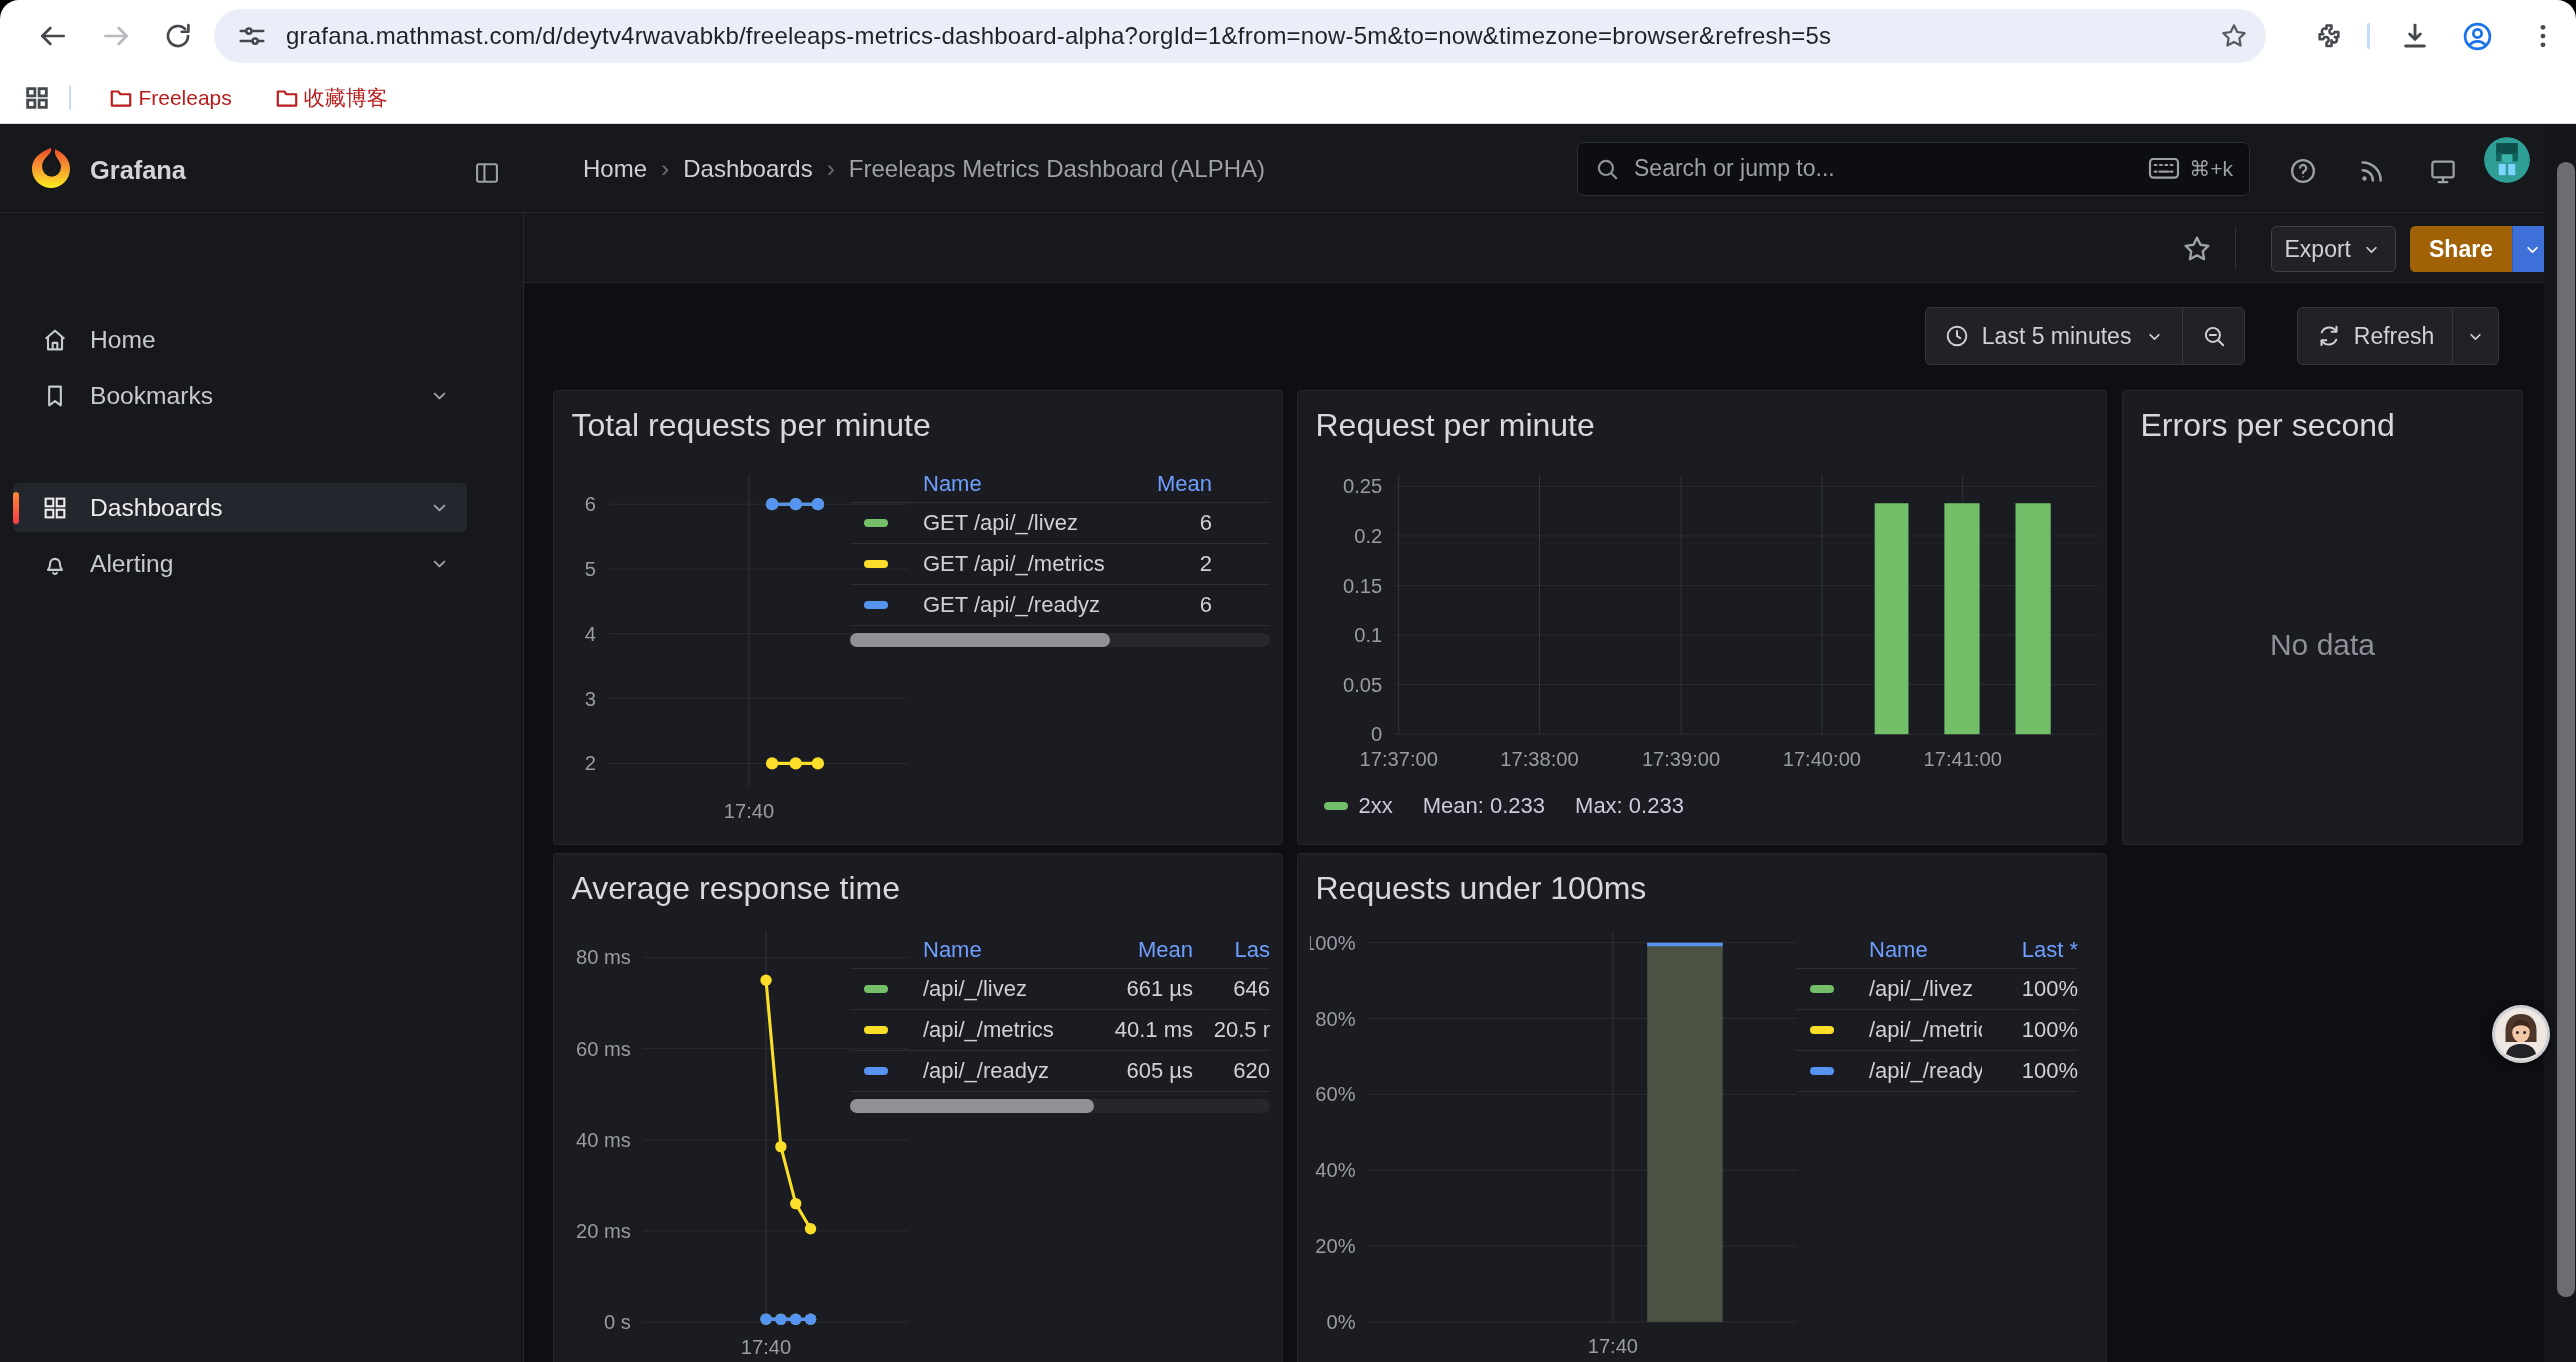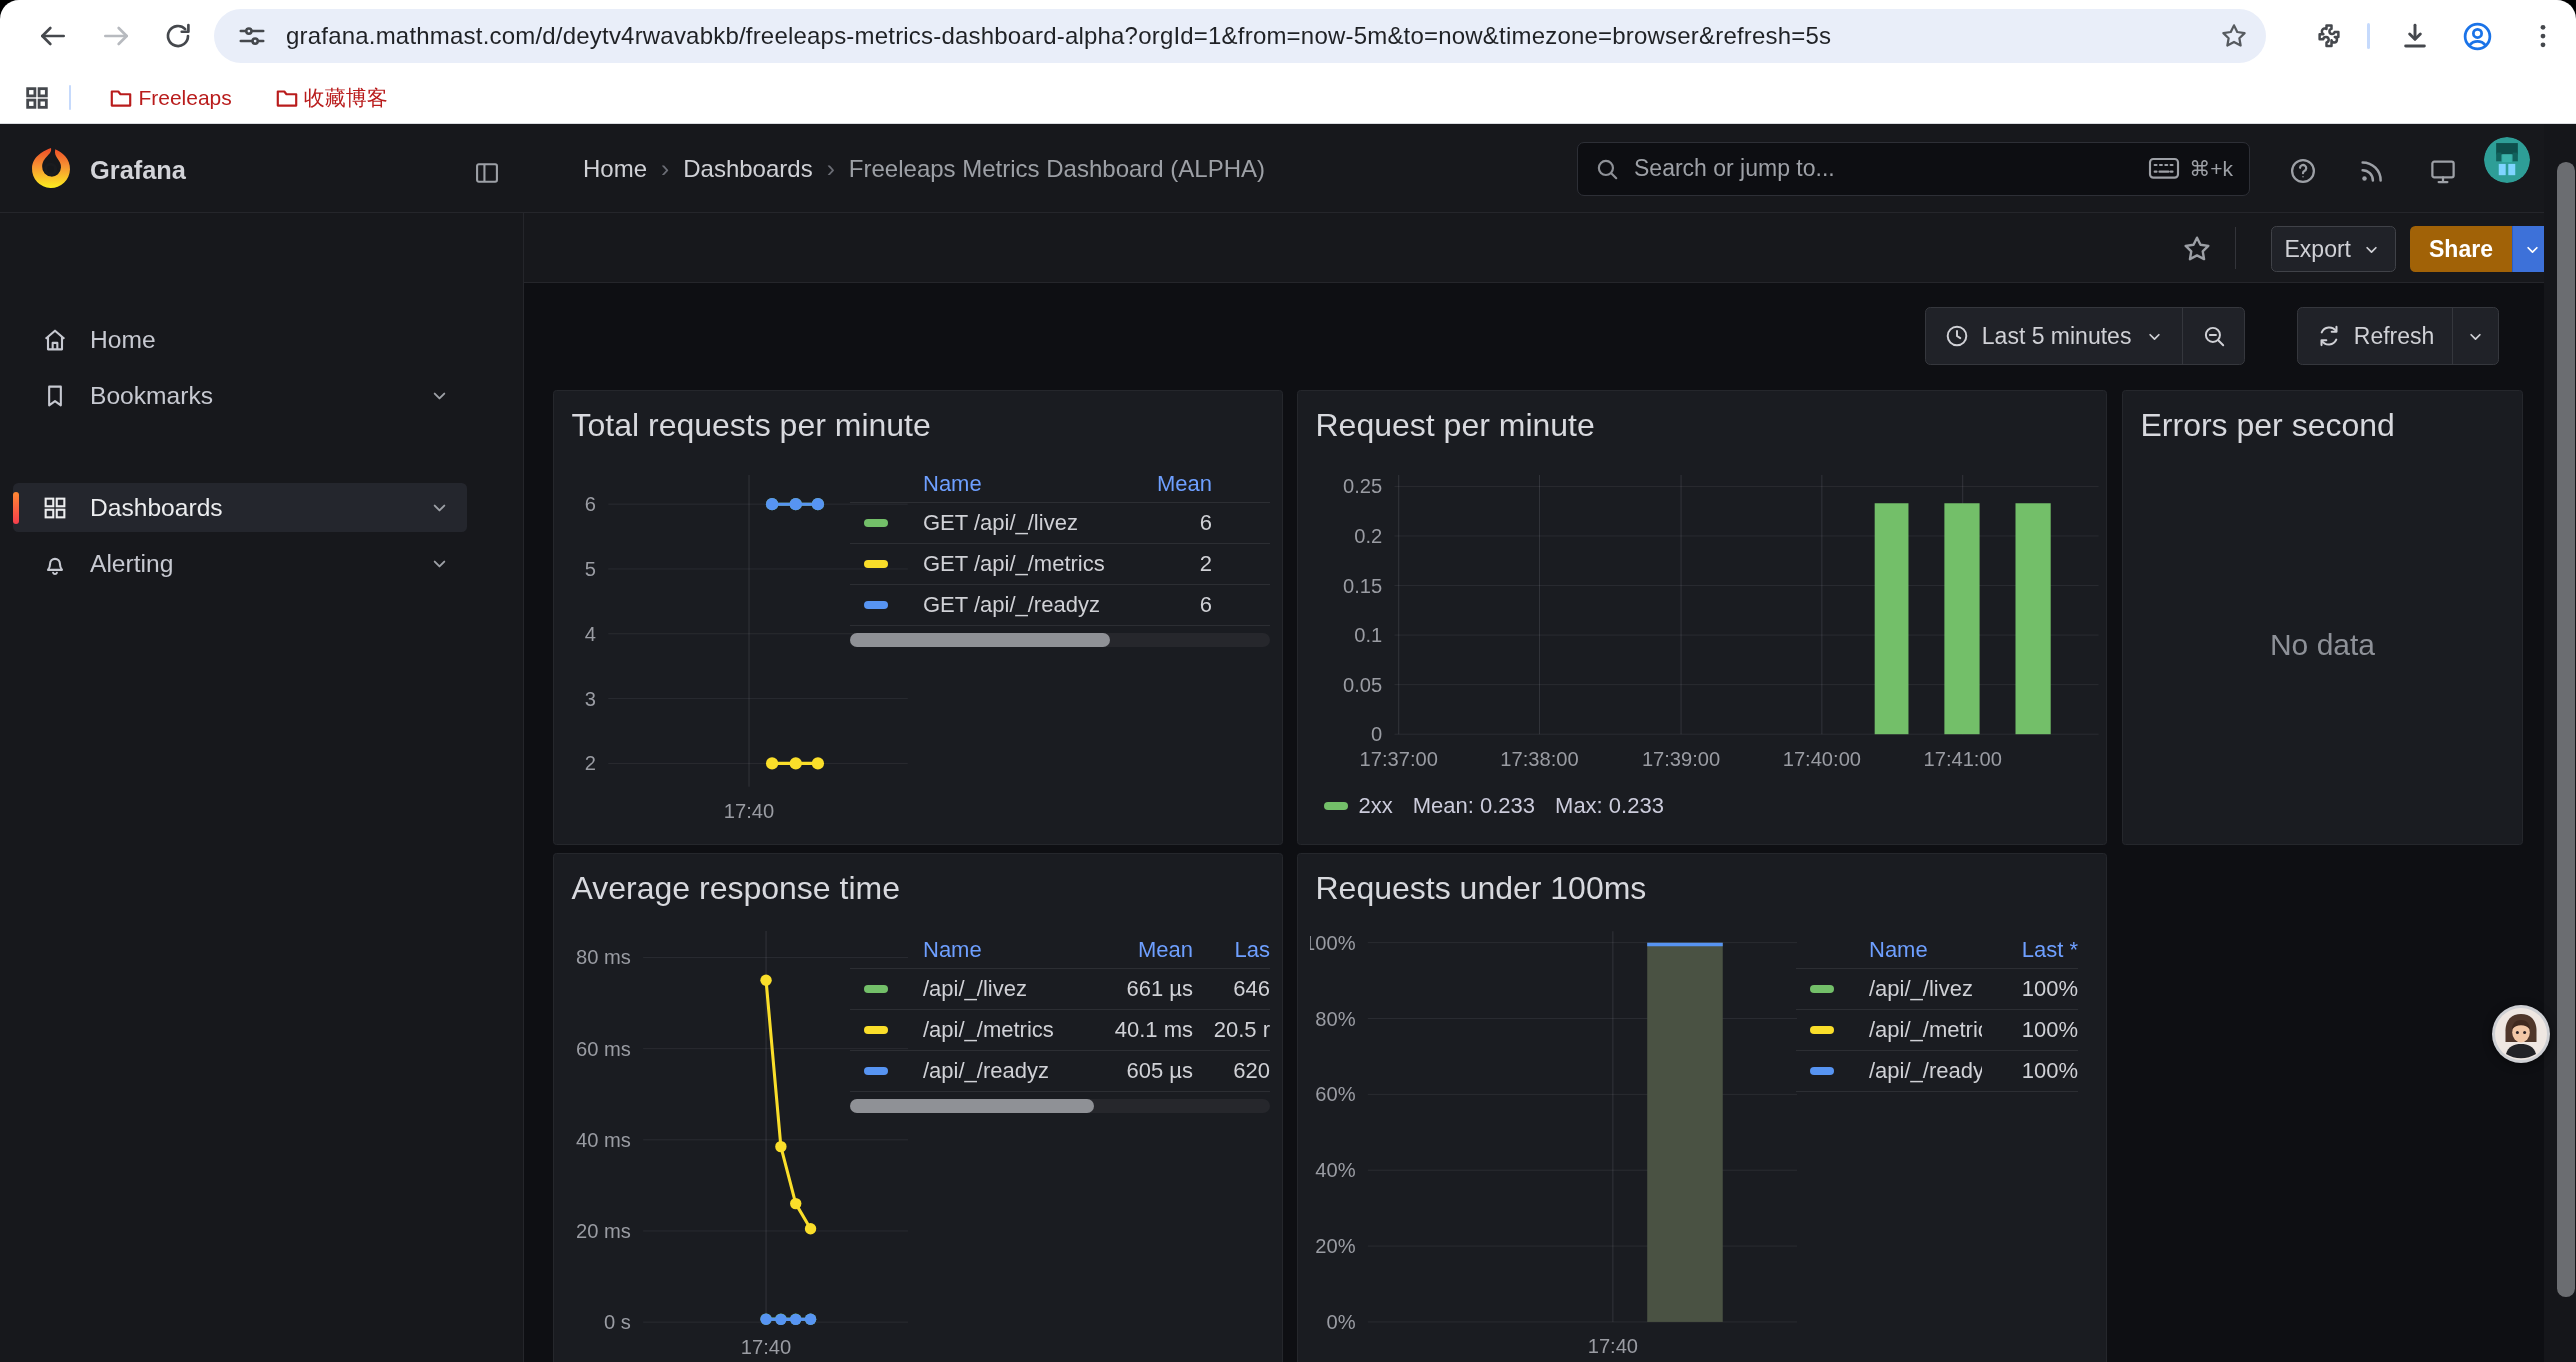--- a/index.html
+++ b/index.html
@@ -93,21 +93,21 @@
   .lt-row.lt-head { height:37px; border-top:none; color:#6e9fff; font-weight:500; }
   .lt-chipcell { width:49px; display:flex; align-items:center; padding-left:14px; flex:none; }
   .chip { width:24px; height:8px; border-radius:4.4px; }
   .lt-name { flex:1; white-space:nowrap; overflow:hidden;margin-left:24px; }
   .lt-val { text-align:right; flex:none; white-space:nowrap; overflow:hidden; }
   .lt-end { border-top:0.9px solid rgba(204,204,220,0.10); height:0; }
   .hscroll { margin-top:7px; height:14px; background:#26272c; border-radius:7px; }
   .hthumb { height:14px; background:#8f9196; border-radius:7px; }
 
   
-  #legend-inline-p2 { position:absolute; left:26px; top:402px; display:flex; align-items:center; gap:20px;
+  #legend-inline-p2 { position:absolute; left:26px; top:402px; display:flex; align-items:center; gap:30px;
     font-size:22px; color:#ccccdc; }
 
   
   #page-scroll-track { position:absolute; left:2544px; top:124px; width:32px; height:1239px; background:#15161a; }
   #page-scroll-thumb { position:absolute; left:2557px; top:162px; width:18.4px; height:1135px; border-radius:8.8px; background:#6b6d71; }
   #floating-avatar { position:absolute; left:2492px; top:1005px; width:58px; height:58px; border-radius:50%;
     box-shadow:0 1.8px 8.8px rgba(0,0,0,.5); }
 </style>
 </head>
 <body>

